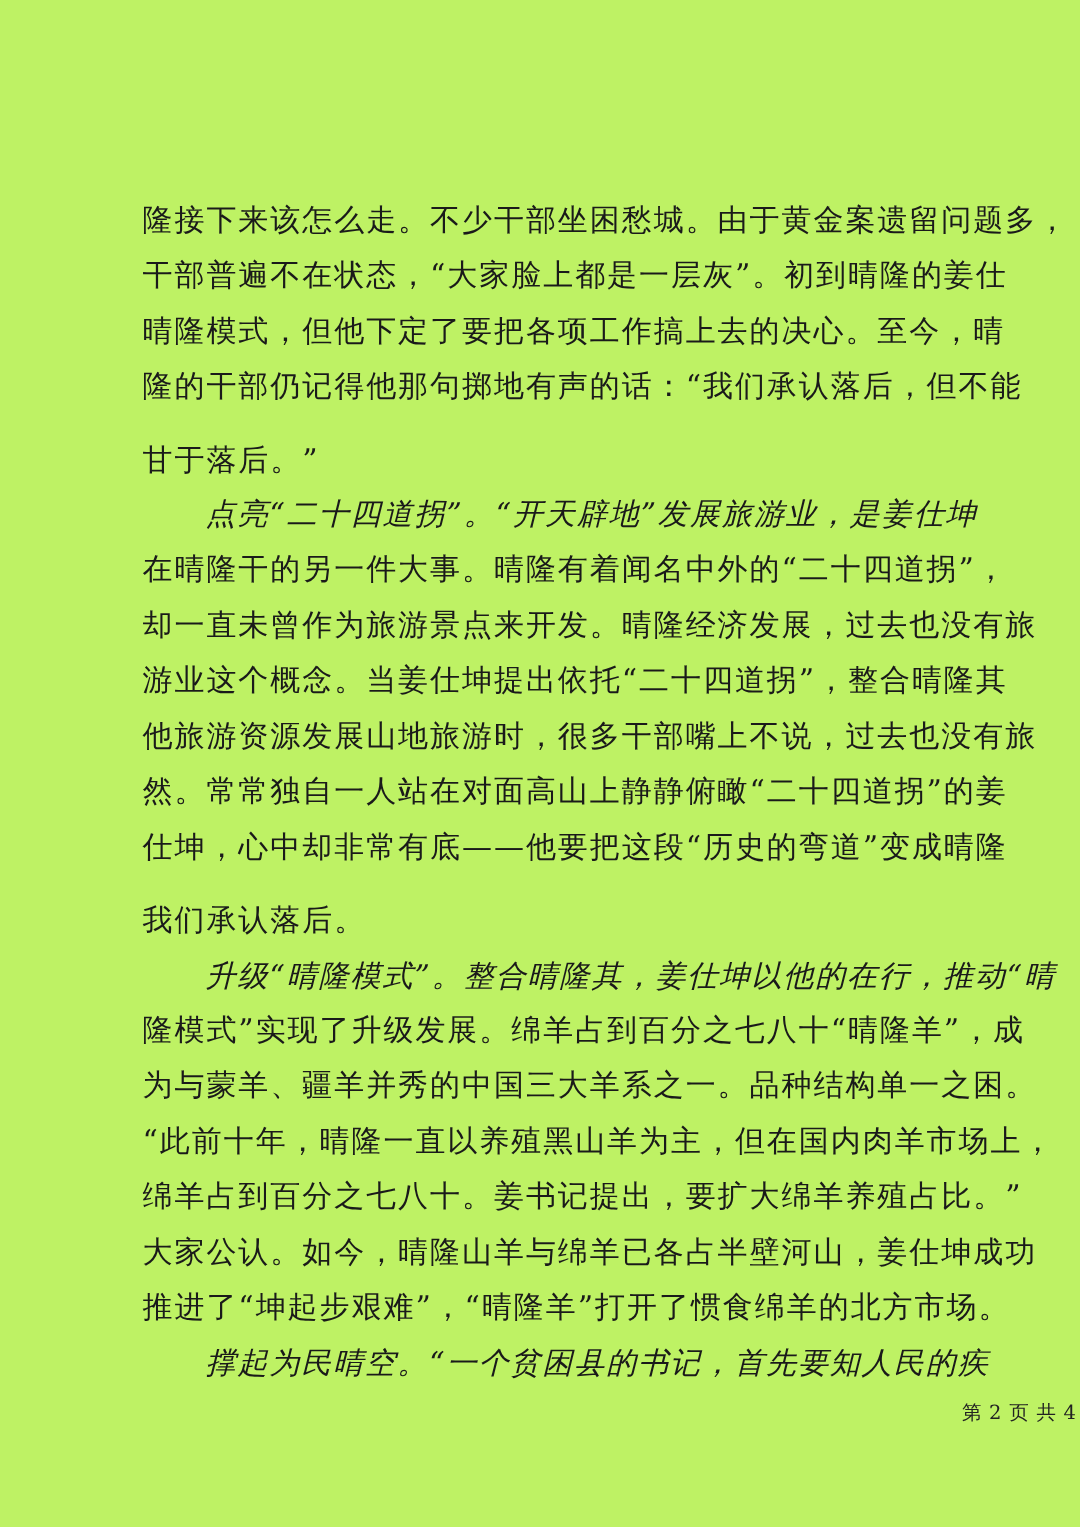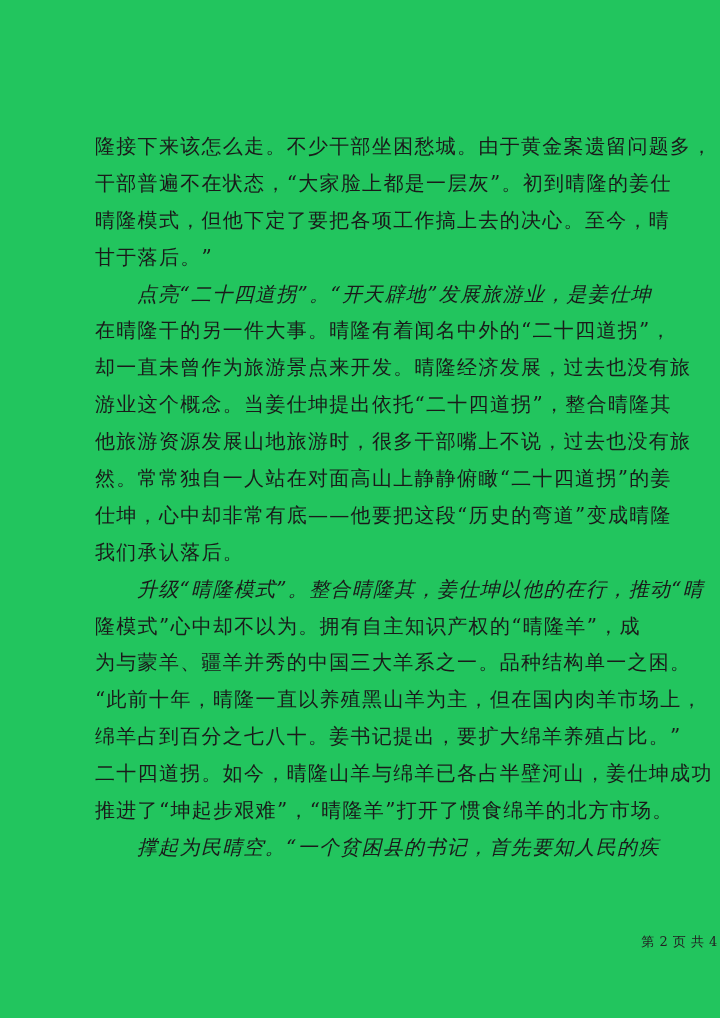--- a/index.html
+++ b/index.html
@@ -13,41 +13,42 @@
       position: relative;
       overflow: hidden;
       font-family: "DejaVu Serif", "Liberation Serif", serif;
       color: #1a1a1a;
     }
     .page {
       position: absolute;
       left: 0; top: 0;
       width: 720px;
       height: 1018px;
-      background: #22c55e;
+      background: #bef264;
     }
     .body-text {
       position: absolute;
       left: 95px;
       top: 128px;
       width: 536px;
     }
     .line {
       height: 36.9px;
       line-height: 36.9px;
       font-size: 20px;
       white-space: nowrap;
       letter-spacing: 1.3px;
       text-align: justify;
       text-align-last: justify;
       display: block;
     }
     .line.last {
       text-align: left;
       text-align-last: left;
+      margin-top: 12px;
     }
     .line.indent {
       padding-left: 42px;
       font-style: italic;
     }
     .footer {
       position: absolute;
       left: 0;
       top: 933px;
       width: 720px;
@@ -61,41 +62,42 @@
 </head>
 <body>
 
 <div class="page">
   <div class="body-text">
 
     <div>
       <span class="line">隆接下来该怎么走。不少干部坐困愁城。由于黄金案遗留问题多，</span>
       <span class="line">干部普遍不在状态，“大家脸上都是一层灰”。初到晴隆的姜仕</span>
       <span class="line">晴隆模式，但他下定了要把各项工作搞上去的决心。至今，晴</span>
+      <span class="line">隆的干部仍记得他那句掷地有声的话：“我们承认落后，但不能</span>
       <span class="line last">甘于落后。”</span>
     </div>
 
     <div>
       <span class="line indent">点亮“二十四道拐”。“开天辟地”发展旅游业，是姜仕坤</span>
       <span class="line">在晴隆干的另一件大事。晴隆有着闻名中外的“二十四道拐”，</span>
       <span class="line">却一直未曾作为旅游景点来开发。晴隆经济发展，过去也没有旅</span>
       <span class="line">游业这个概念。当姜仕坤提出依托“二十四道拐”，整合晴隆其</span>
       <span class="line">他旅游资源发展山地旅游时，很多干部嘴上不说，过去也没有旅</span>
       <span class="line">然。常常独自一人站在对面高山上静静俯瞰“二十四道拐”的姜</span>
       <span class="line">仕坤，心中却非常有底——他要把这段“历史的弯道”变成晴隆</span>
       <span class="line last">我们承认落后。</span>
     </div>
 
     <div>
       <span class="line indent">升级“晴隆模式”。整合晴隆其，姜仕坤以他的在行，推动“晴</span>
-      <span class="line">隆模式”心中却不以为。拥有自主知识产权的“晴隆羊”，成</span>
+      <span class="line">隆模式”实现了升级发展。绵羊占到百分之七八十“晴隆羊”，成</span>
       <span class="line">为与蒙羊、疆羊并秀的中国三大羊系之一。品种结构单一之困。</span>
       <span class="line">“此前十年，晴隆一直以养殖黑山羊为主，但在国内肉羊市场上，</span>
       <span class="line">绵羊占到百分之七八十。姜书记提出，要扩大绵羊养殖占比。”</span>
-      <span class="line">二十四道拐。如今，晴隆山羊与绵羊已各占半壁河山，姜仕坤成功</span>
+      <span class="line">大家公认。如今，晴隆山羊与绵羊已各占半壁河山，姜仕坤成功</span>
       <span class="line">推进了“坤起步艰难”，“晴隆羊”打开了惯食绵羊的北方市场。</span>
     </div>
 
     <div>
       <span class="line indent">撑起为民晴空。“一个贫困县的书记，首先要知人民的疾</span>
     </div>
 
   </div>
 
   <div class="footer">第 2 页  共 4 页</div>

